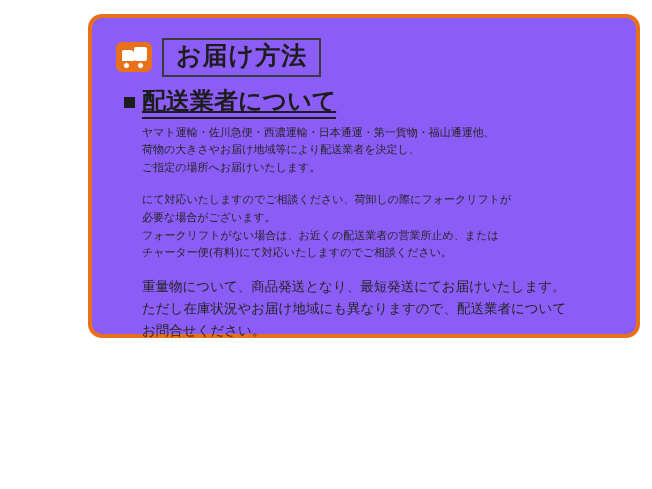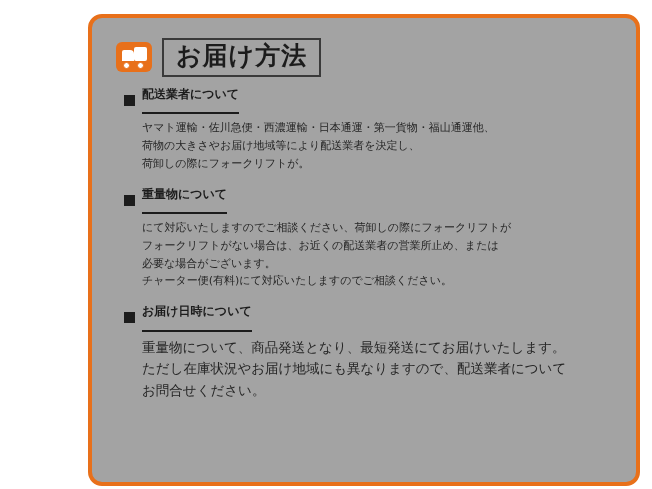--- a/index.html
+++ b/index.html
@@ -18,24 +18,24 @@
     width: 652px;
     height: 489px;
     background: #ffffff;
     box-sizing: border-box;
   }
   .panel {
     position: absolute;
     left: 88px;
     top: 14px;
     width: 552px;
-    height: 472px;
+    height: 324px;
     border: 4px solid #e8701a;
     border-radius: 14px;
-    background: #a3a3a3;
+    background: #8b5cf6;
     box-sizing: border-box;
   }
   .inner {
     position: absolute;
     left: 0;
     top: 0;
     right: 0;
     bottom: 0;
     padding: 16px 22px 10px 22px;
     box-sizing: border-box;
@@ -110,27 +110,28 @@
     gap: 7px;
     margin: 0 0 5px 10px;
   }
   .sq {
     width: 11px;
     height: 11px;
     background: #1c1c1c;
     flex: 0 0 auto;
   }
   .sec-title {
-    font-size: 12px;
+    font-size: 24px;
     font-weight: bold;
     color: #1c1c1c;
     border-bottom: 2px solid #1c1c1c;
-    padding-bottom: 11px;
+    padding-bottom: 1px;
     line-height: 1.2;
     white-space: nowrap;
+    text-decoration: underline;
   }
   .lines {
     margin-left: 28px;
   }
   .line {
     font-size: 11px;
     color: #262626;
     line-height: 1.62;
     white-space: nowrap;
   }
@@ -156,42 +157,34 @@
       </div>
 
       <div class="section">
         <div class="sec-head">
           <div class="sq"></div>
           <div class="sec-title">配送業者について</div>
         </div>
         <div class="lines">
           <div class="line">ヤマト運輸・佐川急便・西濃運輸・日本通運・第一貨物・福山通運他、</div>
           <div class="line">荷物の大きさやお届け地域等により配送業者を決定し、</div>
-          <div class="line">荷卸しの際にフォークリフトが。</div>
+          <div class="line">ご指定の場所へお届けいたします。</div>
         </div>
       </div>
 
       <div class="section">
-        <div class="sec-head">
-          <div class="sq"></div>
-          <div class="sec-title">重量物について</div>
-        </div>
         <div class="lines">
           <div class="line">にて対応いたしますのでご相談ください、荷卸しの際にフォークリフトが</div>
+          <div class="line">必要な場合がございます。</div>
           <div class="line">フォークリフトがない場合は、お近くの配送業者の営業所止め、または</div>
-          <div class="line">必要な場合がございます。</div>
           <div class="line">チャーター便(有料)にて対応いたしますのでご相談ください。</div>
         </div>
       </div>
 
       <div class="section">
-        <div class="sec-head">
-          <div class="sq"></div>
-          <div class="sec-title">お届け日時について</div>
-        </div>
         <div class="lines">
           <div class="line small">重量物について、商品発送となり、最短発送にてお届けいたします。</div>
           <div class="line small">ただし在庫状況やお届け地域にも異なりますので、配送業者について</div>
           <div class="line small">お問合せください。</div>
         </div>
       </div>
 
     </div>
   </div>
 </div>

